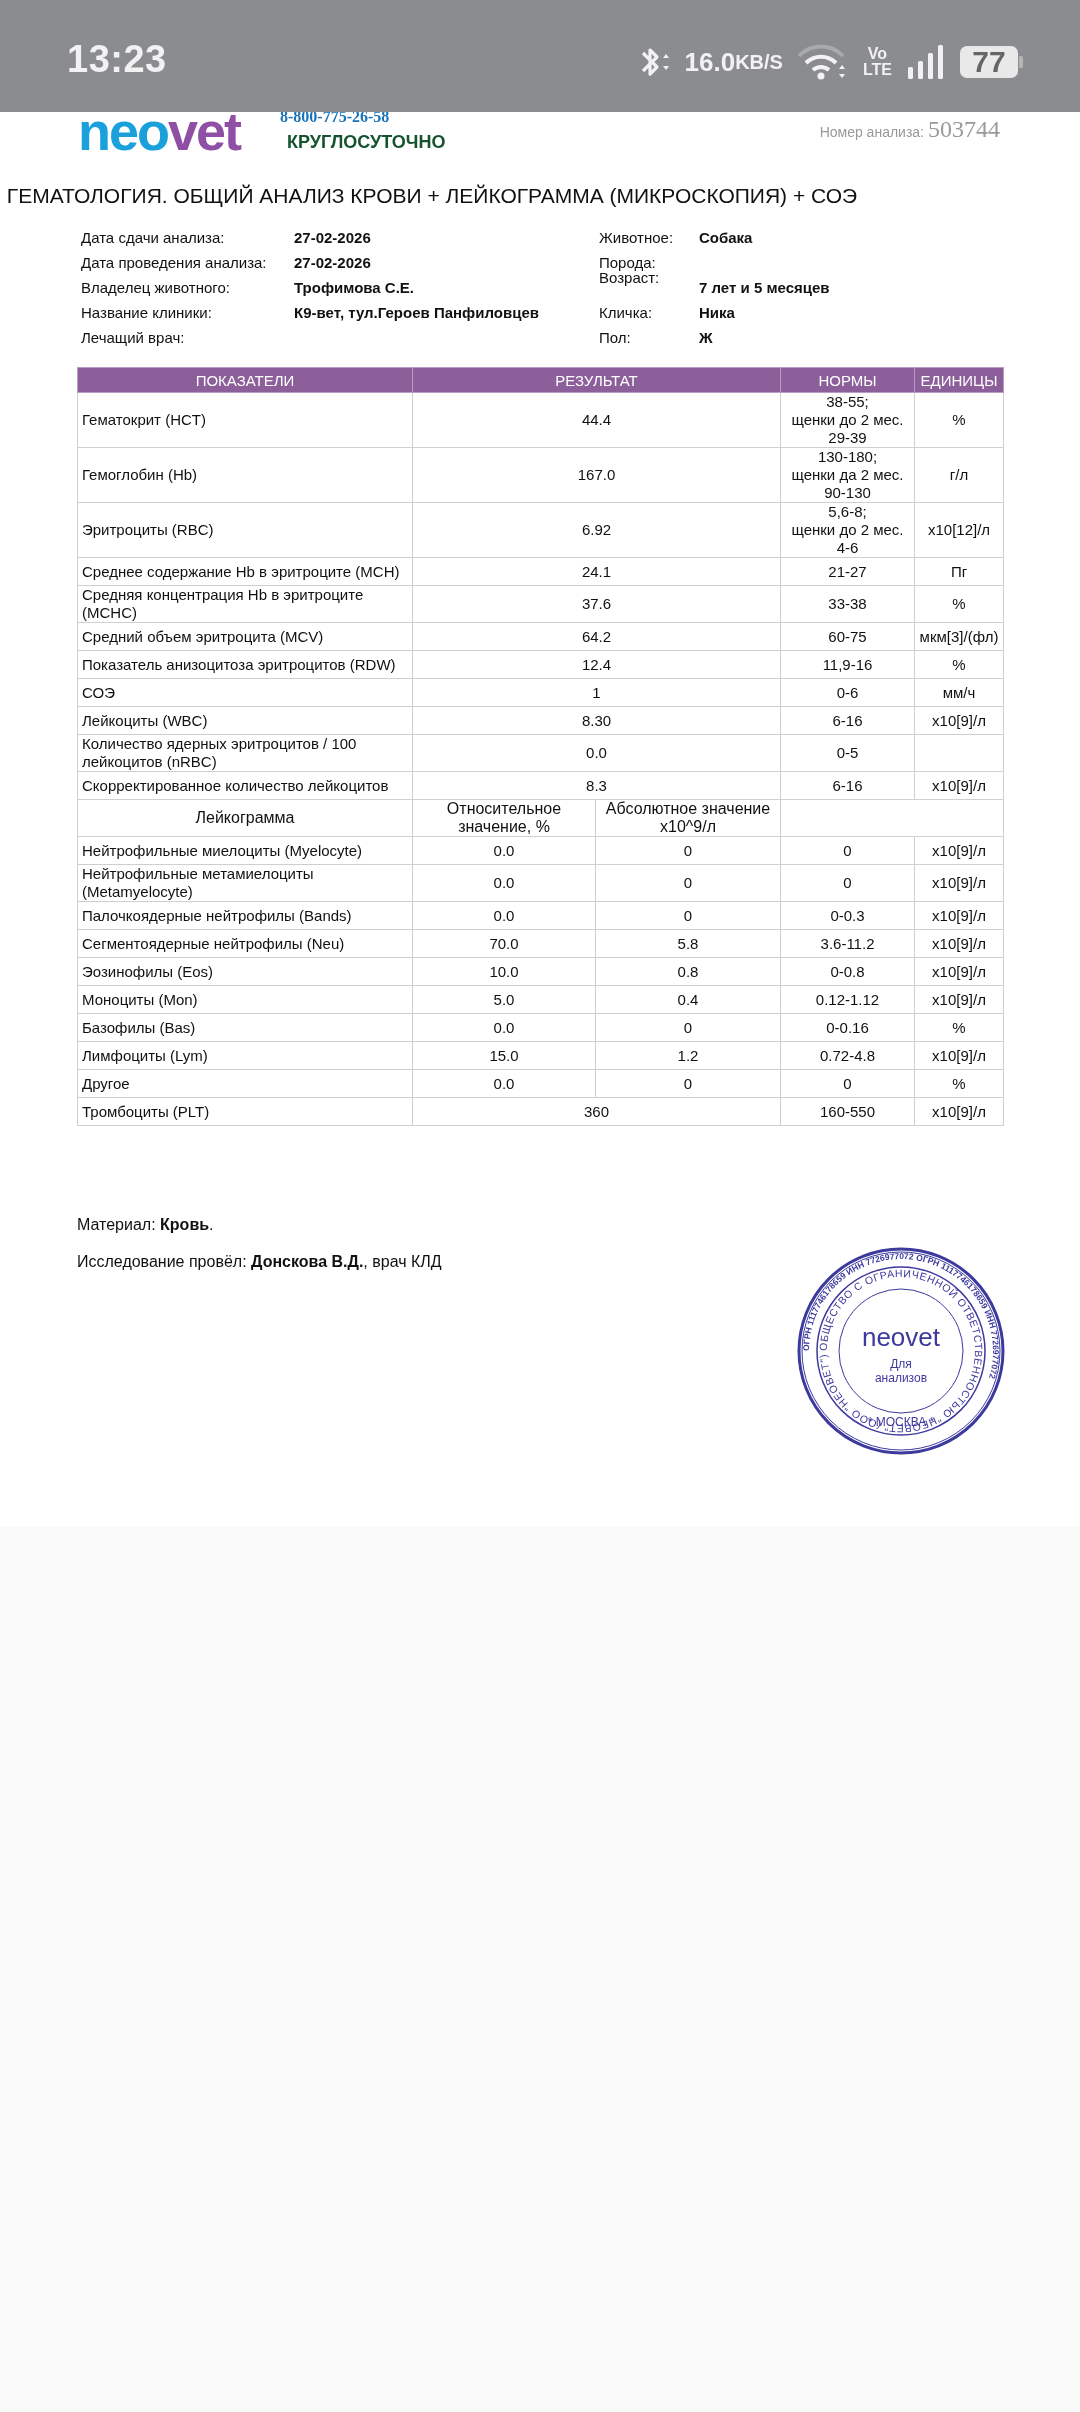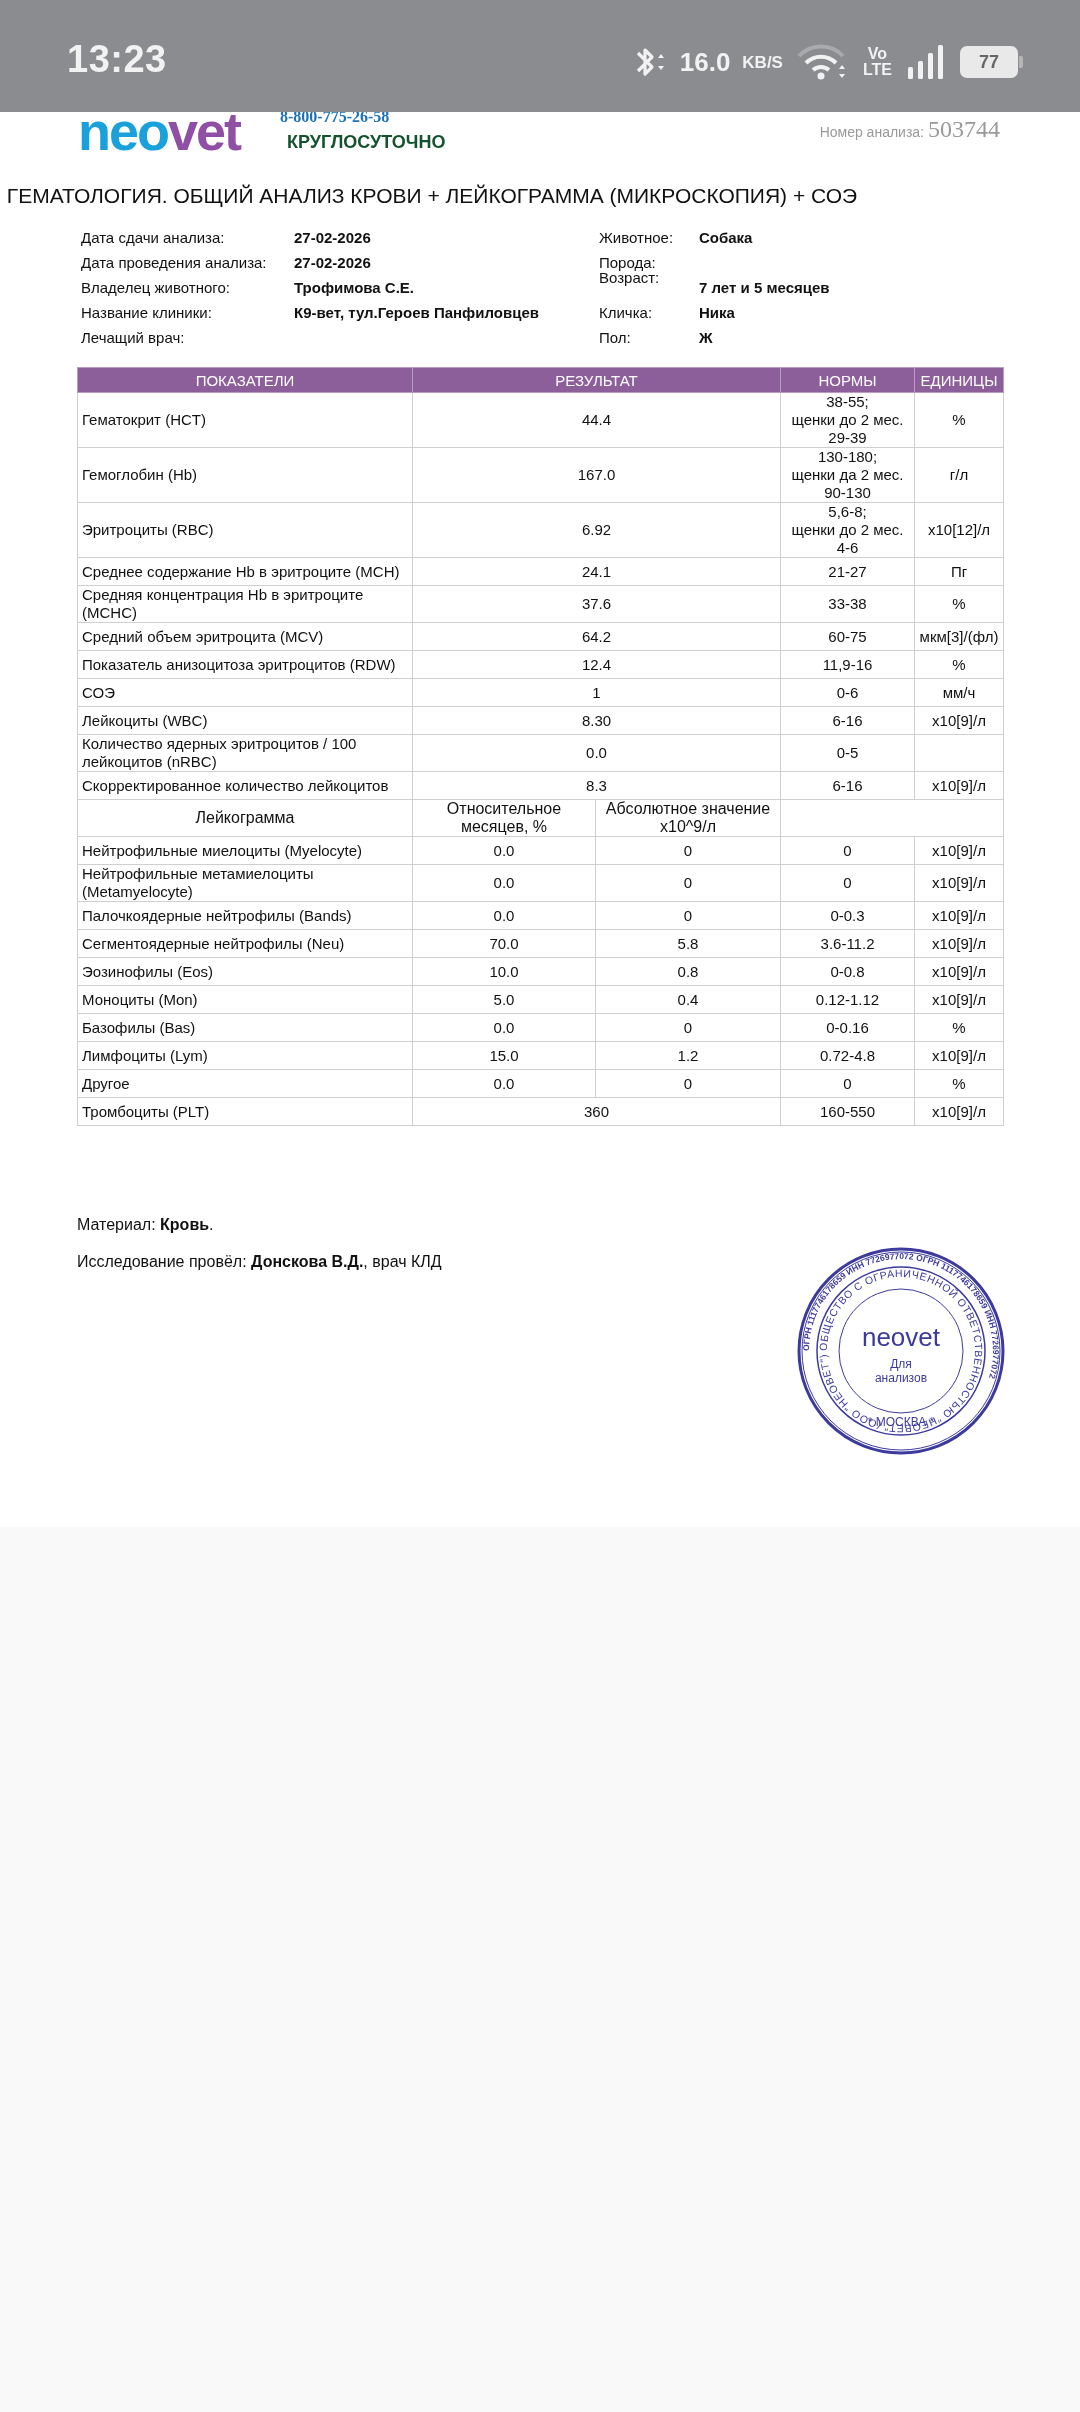--- a/index.html
+++ b/index.html
@@ -3,23 +3,23 @@
 <meta charset="utf-8">
 <style>
   html, body { margin:0; padding:0; }
   body { width:1080px; height:2412px; background:#f9f9f9; position:relative; overflow:hidden; font-family:"Liberation Sans", sans-serif; color:#111; }
   .doc { position:absolute; left:0; top:0; width:1080px; height:1527px; background:#ffffff; }
   .statusbar { position:absolute; left:0; top:0; width:1080px; height:112px; background:#8b8c90; z-index:5; color:#f2f2f2; }
   .sb-time { position:absolute; left:67px; top:38px; font-size:38px; font-weight:bold; letter-spacing:0.5px; font-family:"Liberation Sans", sans-serif; }
   .sb-icons { position:absolute; right:62px; top:40px; height:44px; display:flex; align-items:center; gap:14px; }
   .sb-speed { display:flex; flex-direction:row; align-items:center; line-height:1; font-weight:bold; }
   .sb-speed .n { font-size:26px; }
-  .sb-speed .u { font-size:17px;margin-left:12px; }
+  .sb-speed .u { font-size:20px; }
   .sb-volte { display:flex; flex-direction:column; align-items:center; line-height:1; font-weight:bold; font-size:16px; }
-  .battery { width:58px; height:32px; background:#e9e9e9; border-radius:7px; color:#666; font-weight:bold; font-size:18px; display:flex; align-items:center; justify-content:center; position:relative; }
+  .battery { width:58px; height:32px; background:#e9e9e9; border-radius:7px; color:#666; font-weight:bold; font-size:30px; display:flex; align-items:center; justify-content:center; position:relative; }
   .battery:after { content:""; position:absolute; right:-5px; top:10px; width:4px; height:12px; background:#b5b5b5; border-radius:0 2px 2px 0; }
 
   .logo { position:absolute; left:78px; top:100px; font-size:54px; font-weight:bold; letter-spacing:-2px; font-family:"Liberation Sans", sans-serif; }
   .logo .neo { color:#1aa1dc; }
   .logo .vet { color:#8f4fa5; }
   .phone { position:absolute; left:280px; top:108px; font-family:"Liberation Serif", serif; font-weight:bold; color:#1a73b8; font-size:16px; }
   .hours { position:absolute; left:280px; top:132px; font-weight:bold; color:#14532d; font-size:18px;margin-left:7px; }
   .anum { position:absolute; right:80px; top:116px; color:#999; font-size:14px; }
   .anum .v { font-family:"Liberation Serif", serif; font-size:24px; color:#999; margin-left:4px; }
 
@@ -176,21 +176,21 @@
           <td></td>
         </tr>
         <tr>
           <td class="name">Скорректированное количество лейкоцитов</td>
           <td colspan="2">8.3</td>
           <td>6-16</td>
           <td>x10[9]/л</td>
         </tr>
         <tr class="lk-head">
           <td style="font-size:16px">Лейкограмма</td>
-          <td style="font-size:16px">Относительное месяцев, %</td>
+          <td style="font-size:16px">Относительное значение, %</td>
           <td style="font-size:16px">Абсолютное значение x10^9/л</td>
           <td colspan="2"></td>
         </tr>
         <tr>
           <td class="name">Нейтрофильные миелоциты (Myelocyte)</td>
           <td>0.0</td>
           <td>0</td>
           <td>0</td>
           <td>x10[9]/л</td>
         </tr>

